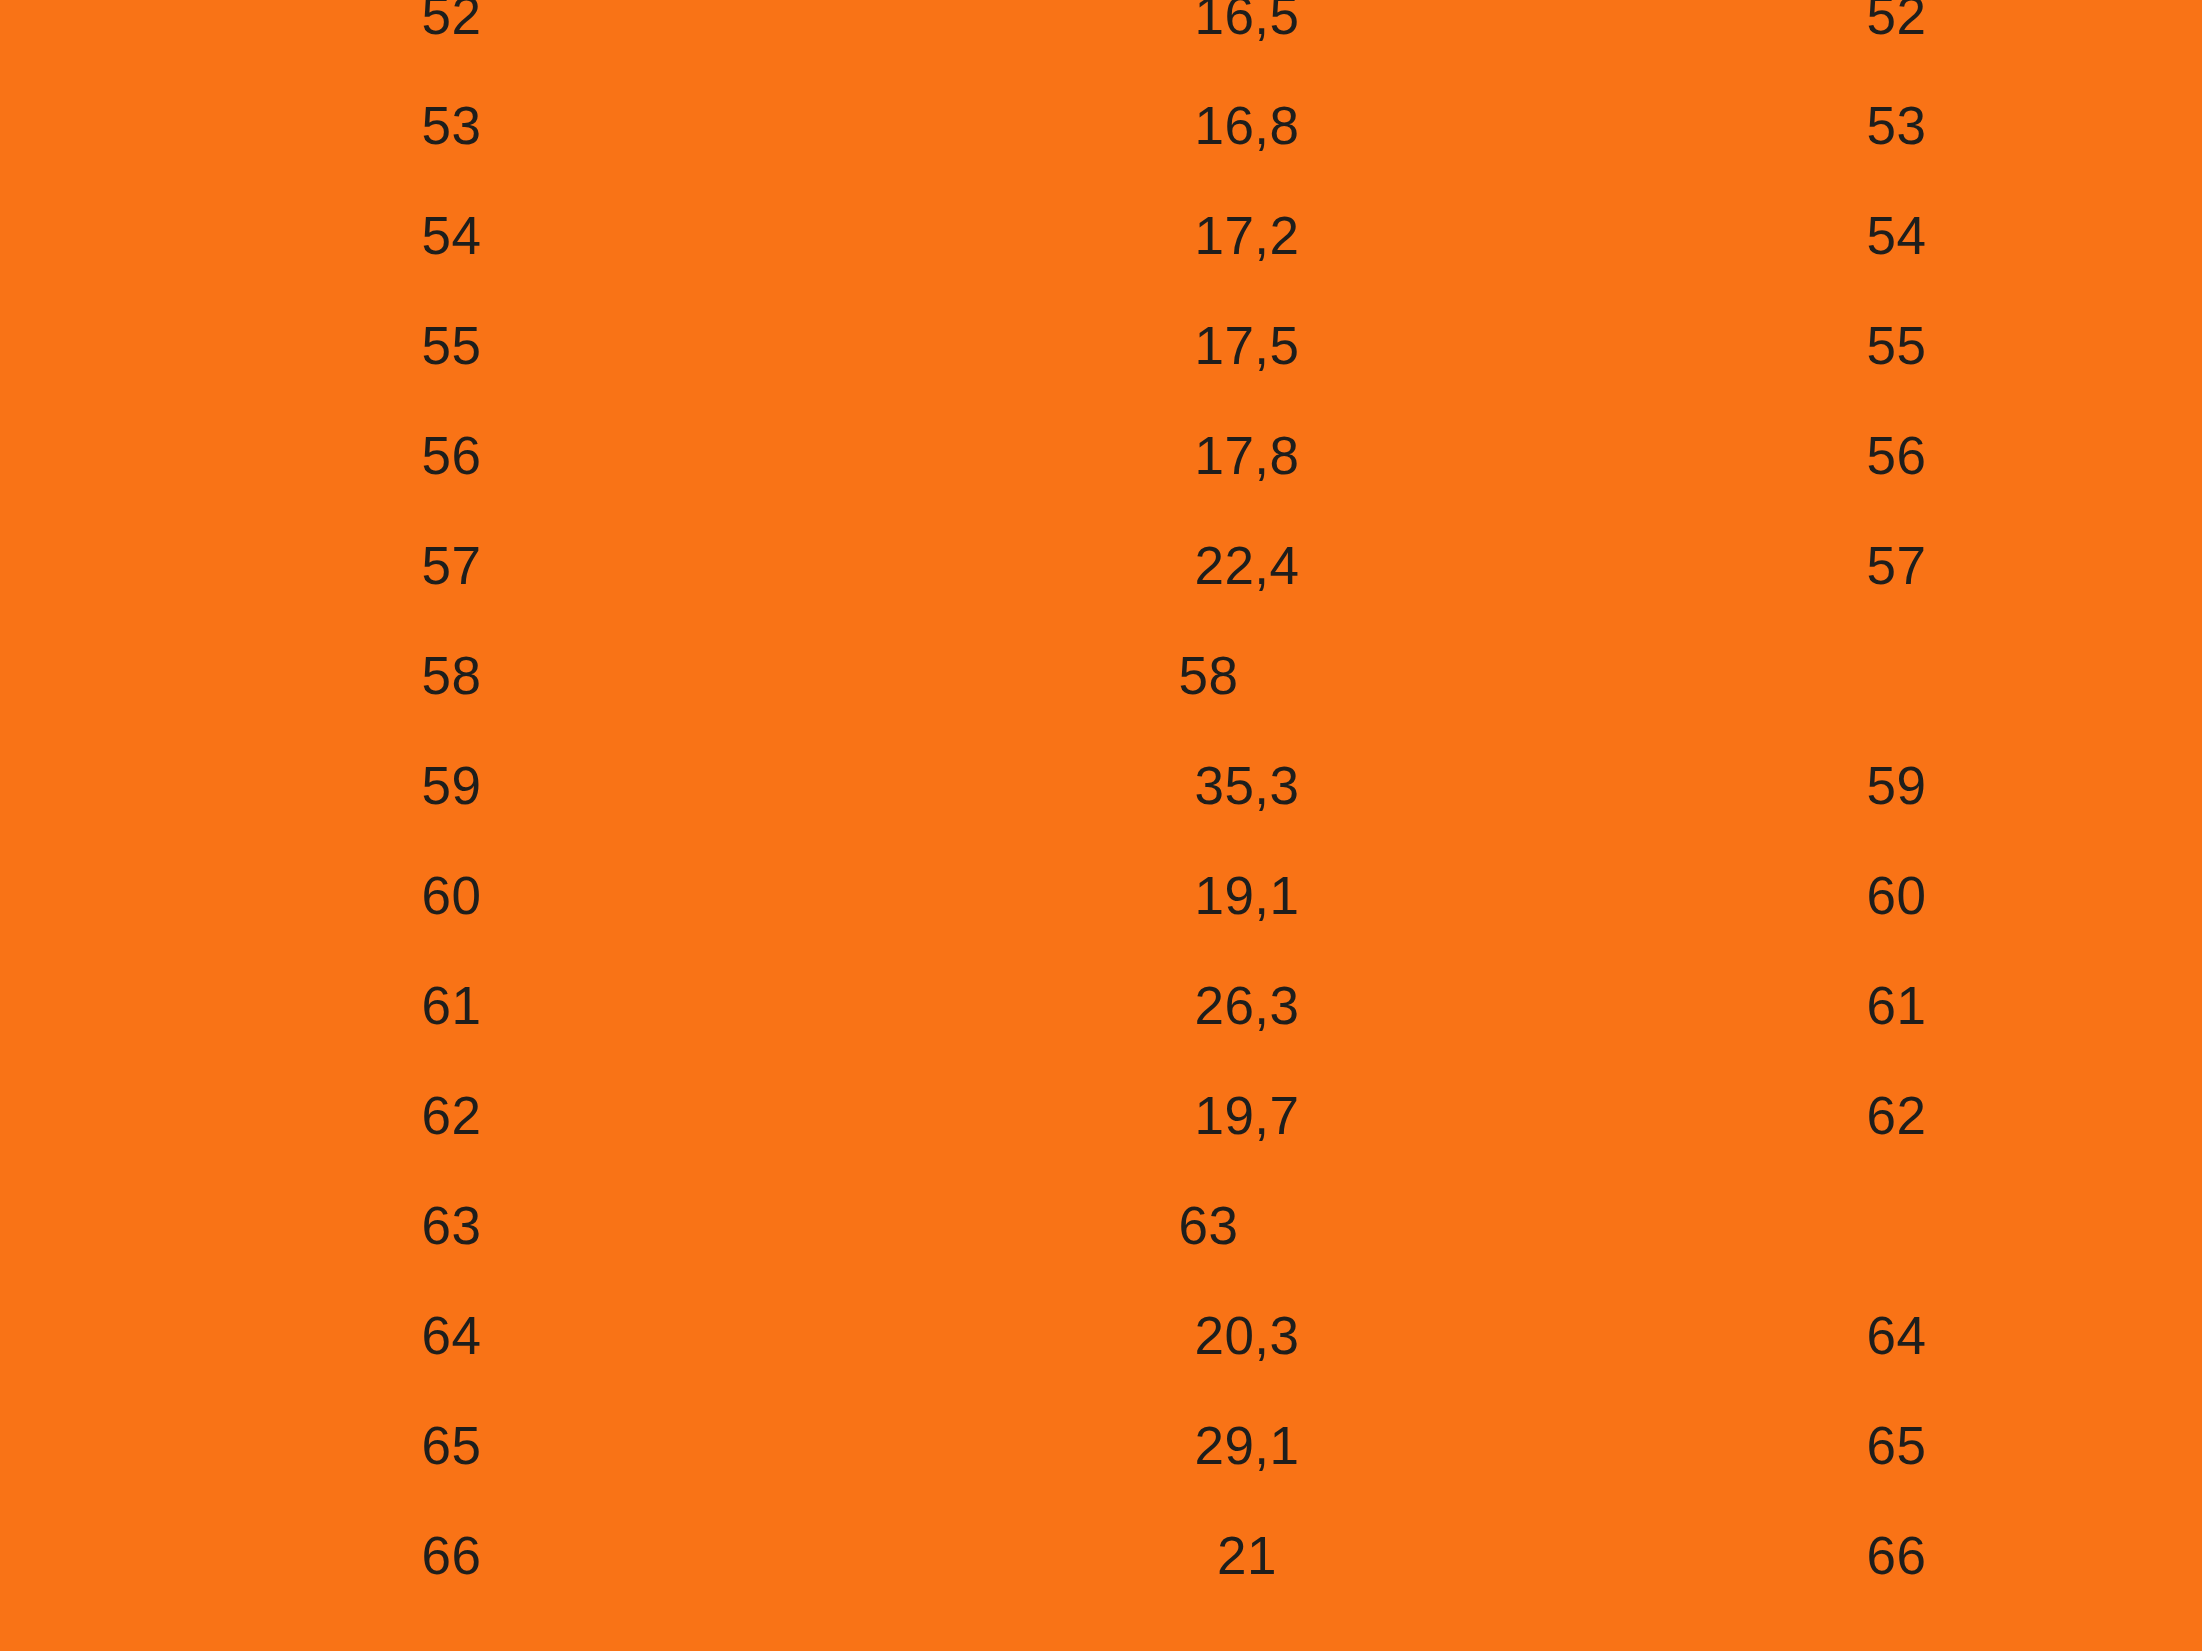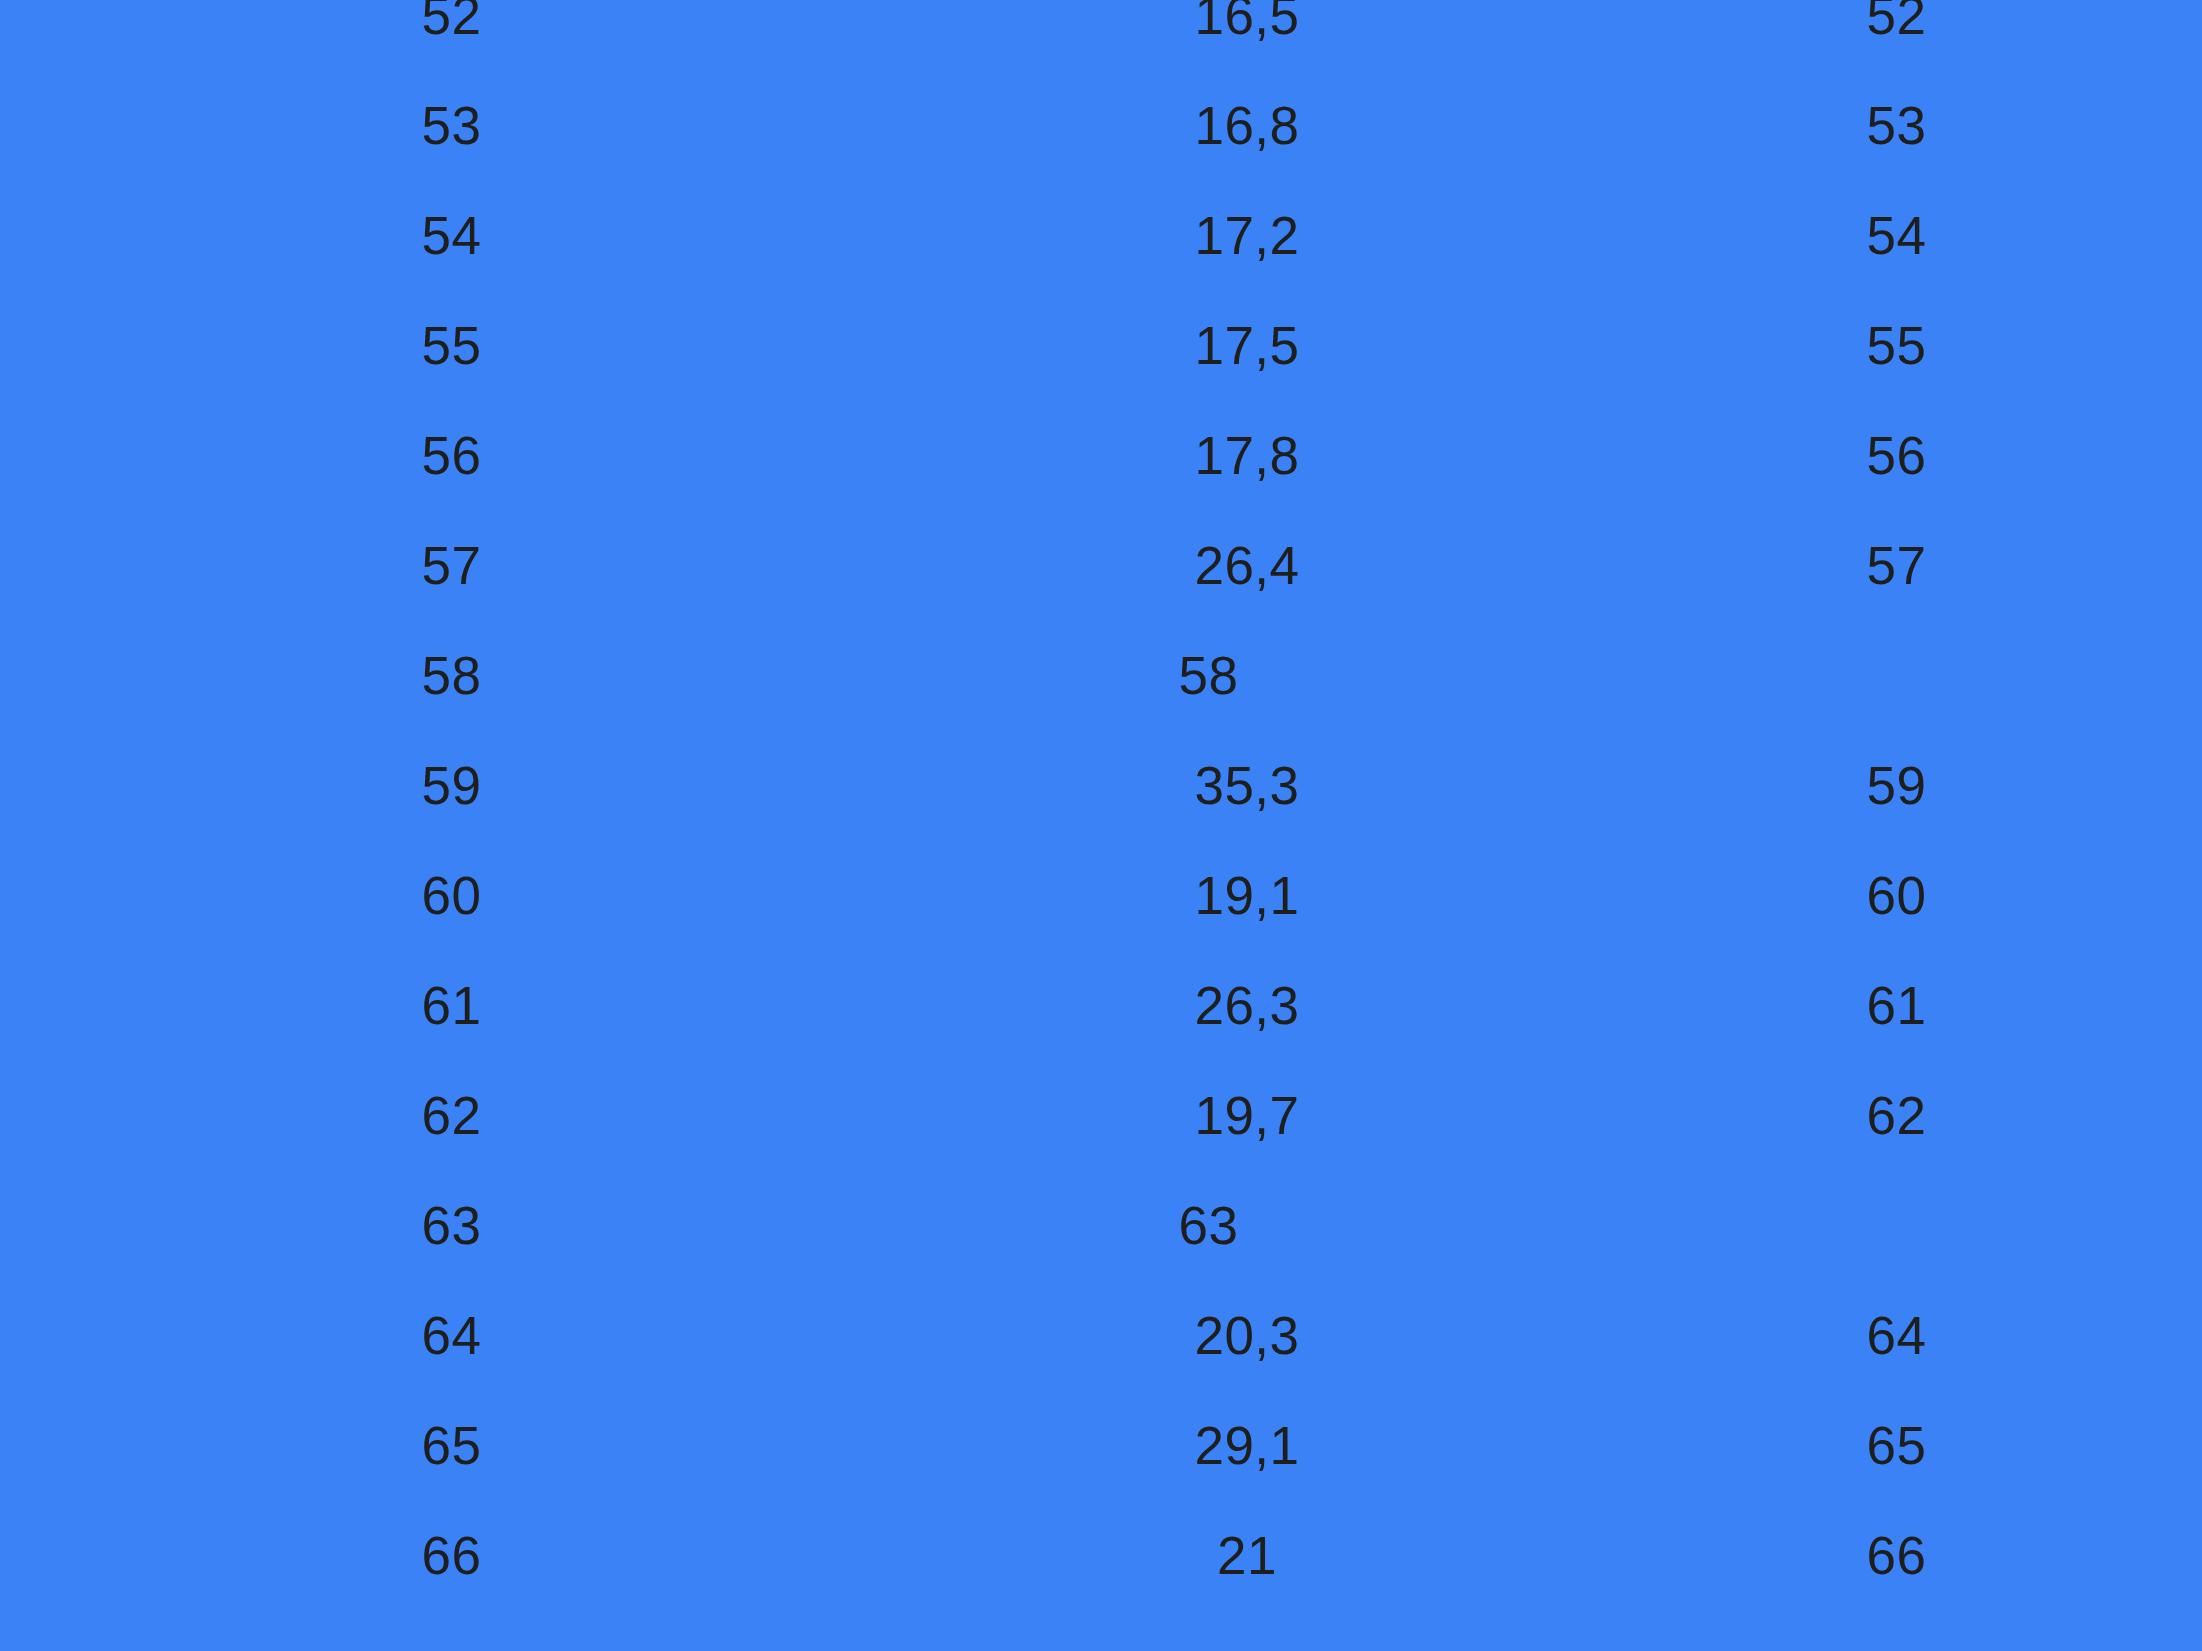--- a/index.html
+++ b/index.html
@@ -13,21 +13,21 @@
   body {
     background: #F5F4F0;
     font-family: "Liberation Sans", "DejaVu Sans", sans-serif;
     -webkit-font-smoothing: antialiased;
   }
 
   #table-viewport {
     position: relative;
     width: 2203px;
     height: 1652px;
-    background: #3b82f6;
+    background: #f97316;
     overflow: hidden;
     text-decoration: underline;
   }
 
   
   #table-body {
     position: absolute;
     left: 0;
     top: -40px;
     width: 2203px;
@@ -93,21 +93,21 @@
         <div class="cell col-value">17,5</div>
         <div class="cell col-index-right">55</div>
       </div>
       <div class="table-row">
         <div class="cell col-index-left">56</div>
         <div class="cell col-value">17,8</div>
         <div class="cell col-index-right">56</div>
       </div>
       <div class="table-row">
         <div class="cell col-index-left">57</div>
-        <div class="cell col-value">26,4</div>
+        <div class="cell col-value">22,4</div>
         <div class="cell col-index-right">57</div>
       </div>
       <div class="table-row">
         <div class="cell col-index-left">58</div>
         <div class="cell col-index-right">58</div>
       </div>
       <div class="table-row">
         <div class="cell col-index-left">59</div>
         <div class="cell col-value">35,3</div>
         <div class="cell col-index-right">59</div>

